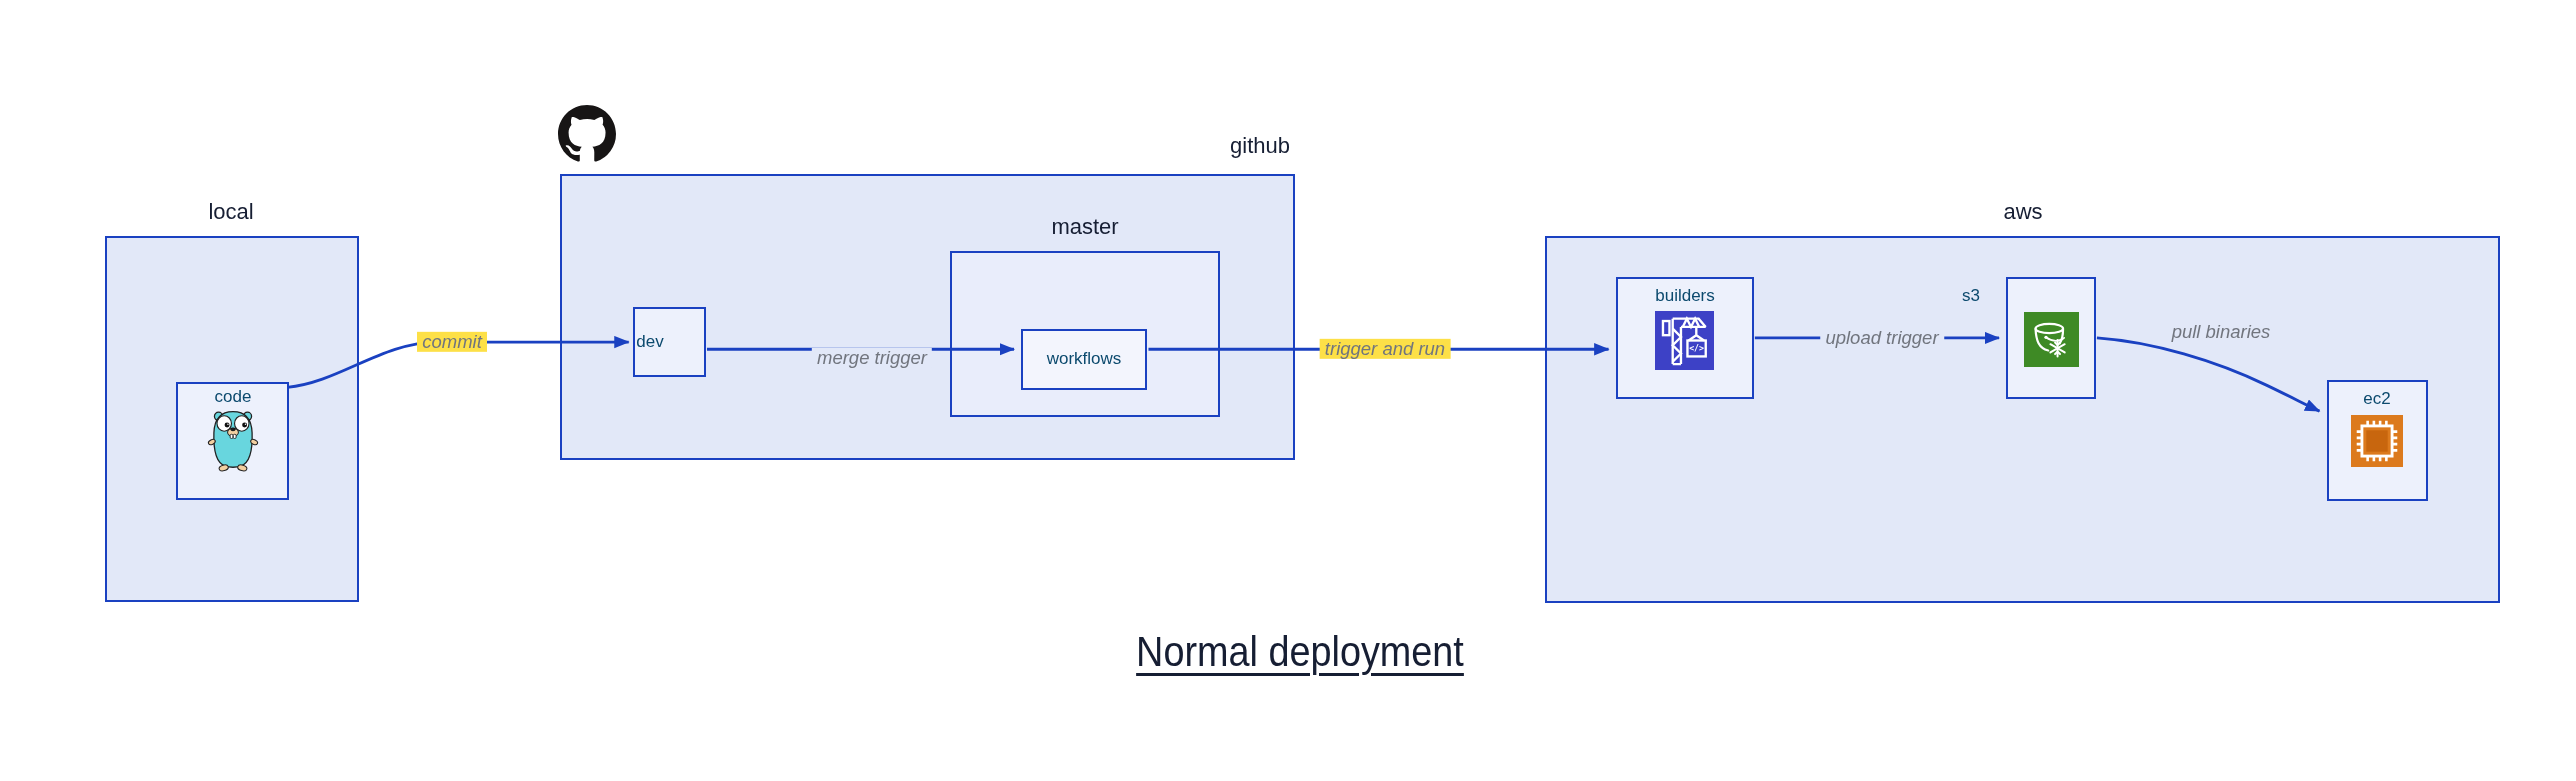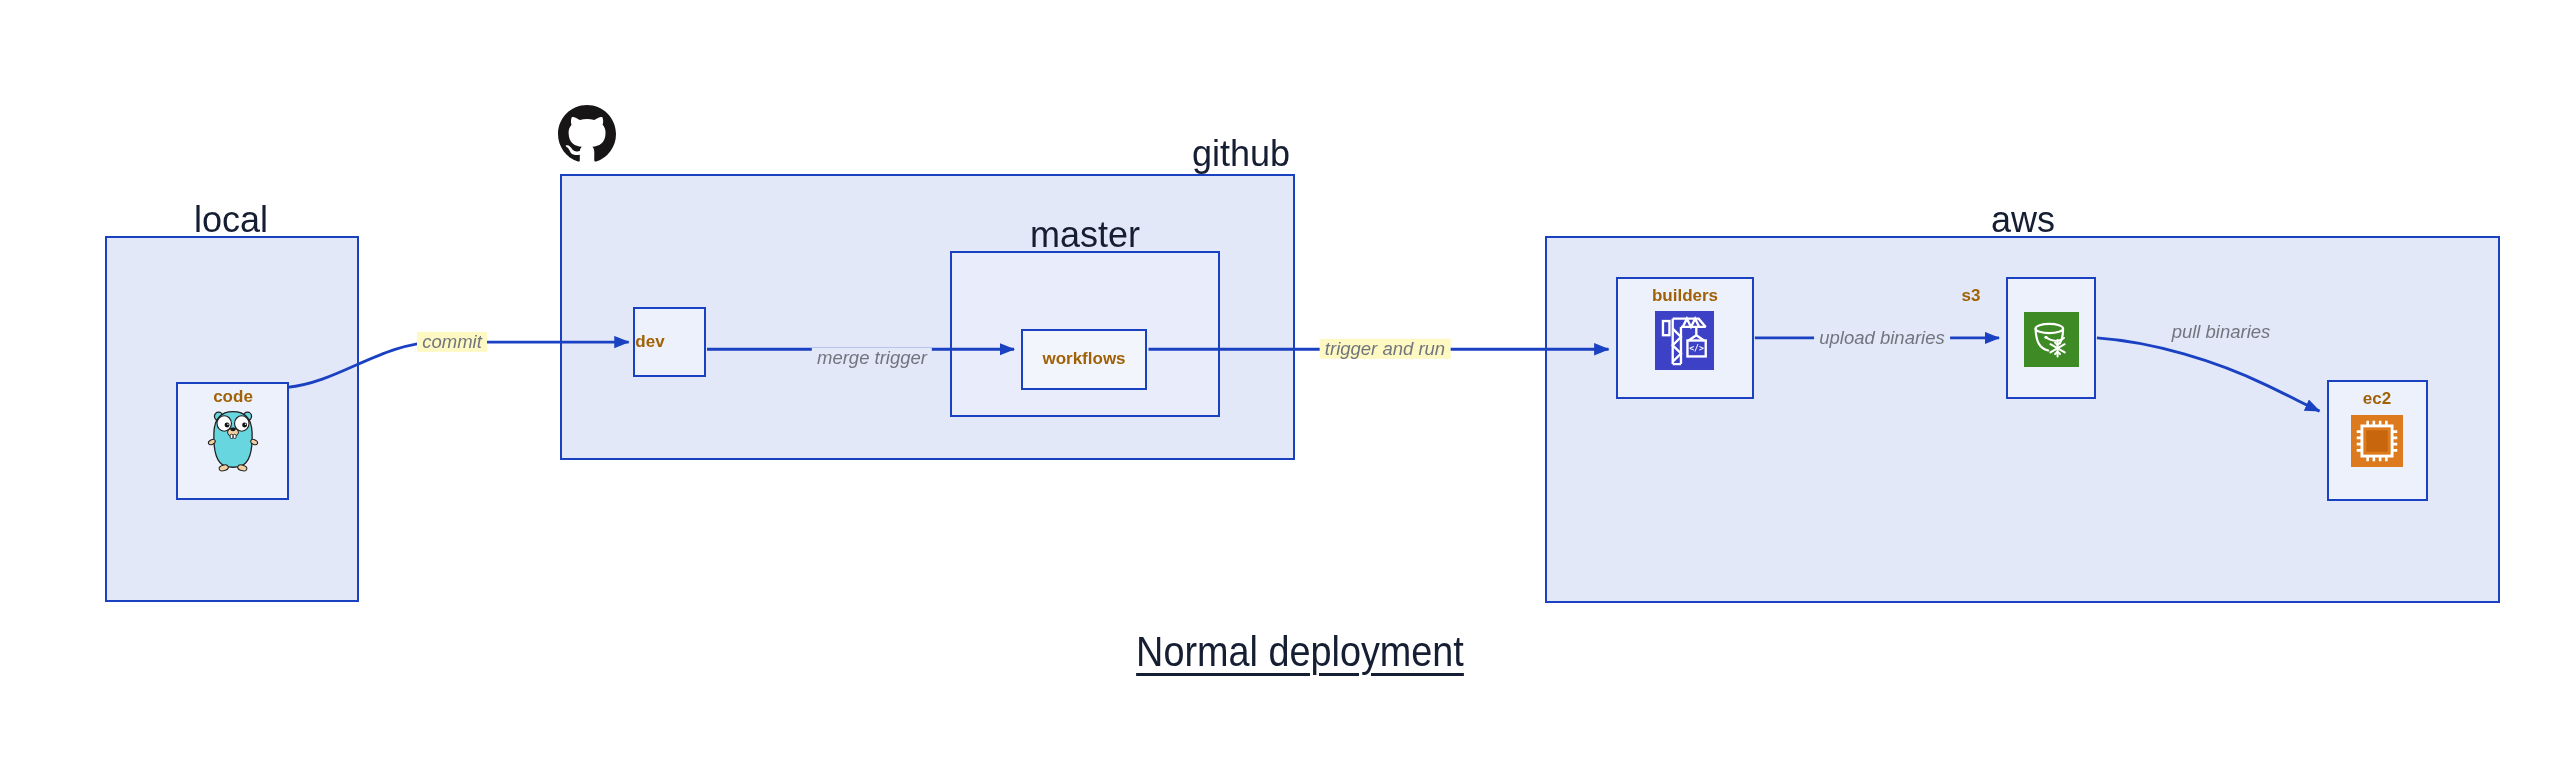--- a/index.html
+++ b/index.html
@@ -8,31 +8,31 @@
     font-family:"Liberation Sans","DejaVu Sans",sans-serif;overflow:hidden;
   }
   .abs{position:absolute;}
   .group-box{
     position:absolute;border:2.6px solid #1a41c1;background:#e2e8f8;box-sizing:border-box;
   }
   .node-box{
     position:absolute;border:2.1px solid #1a41c1;background:#edf1fc;box-sizing:border-box;
   }
   .section-label{
-    position:absolute;color:#161e33;font-size:36px;font-weight:500;white-space:nowrap;
+    position:absolute;color:#161e33;font-size:22px;font-weight:500;white-space:nowrap;
   }
   .node-label{
-    position:absolute;color:#a16207;font-size:17px;font-weight:700;white-space:nowrap;
+    position:absolute;color:#0c4a6e;font-size:17px;font-weight:400;white-space:nowrap;
     transform:translateX(-50%);
   }
   .edge-label{
     position:absolute;color:#71757e;font-size:18.5px;font-style:italic;white-space:nowrap;
     transform:translate(-50%,-50%);padding:0 5.2px;line-height:1.1;
   }
-  .bg-white{background:#fef9c3;}
+  .bg-white{background:#fde047;}
   .bg-fill{background:#e2e8f8;}
   #edges-layer{position:absolute;left:0;top:0;pointer-events:none;}
   .title{
     position:absolute;left:1300px;top:628px;transform:translateX(-50%) scaleX(0.9);
     color:#161e33;font-size:42px;font-weight:500;white-space:nowrap;
     text-decoration:underline;text-decoration-thickness:3.1px;text-underline-offset:6.7px;
   }
   svg text{font-family:"DejaVu Sans Mono","Liberation Mono",monospace;}
 </style>
 </head>
@@ -151,17 +151,17 @@
     <path d="M1372 678 L1968 678" marker-end="url(#arrow)"></path>
     <path d="M2229 678 L3122 678" marker-end="url(#arrow)"></path>
     <path d="M3406 656 L3880 656" marker-end="url(#arrow)"></path>
     <path d="M4070 656 C4180 664 4300 700 4400 748 C4450 772 4480 788 4502 798" marker-end="url(#arrow)"></path>
   </g>
 </svg>
 
 <div class="edge-label bg-white" style="left:452px;top:342px;">commit</div>
 <div class="edge-label bg-fill" style="left:872px;top:358px;">merge trigger</div>
 <div class="edge-label bg-white" style="left:1385px;top:349px;">trigger and run</div>
-<div class="edge-label bg-fill" style="left:1882px;top:338px;">upload binaries</div>
+<div class="edge-label bg-fill" style="left:1882px;top:338px;">upload trigger</div>
 <div class="edge-label bg-fill" style="left:2221px;top:332px;">pull binaries</div>
 
 <div class="title">Normal deployment</div>
 
 
 </body></html>

